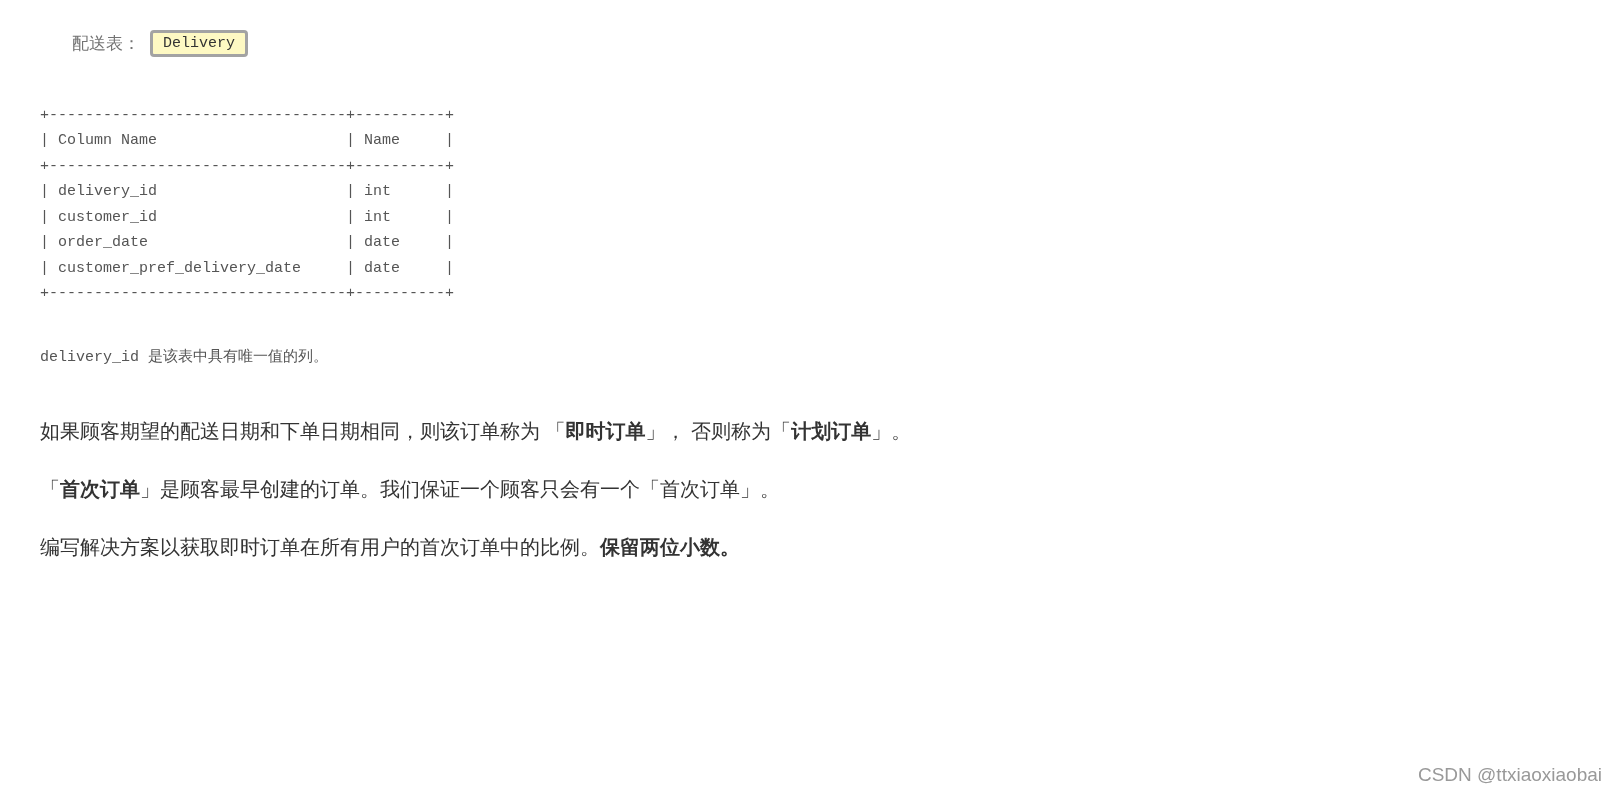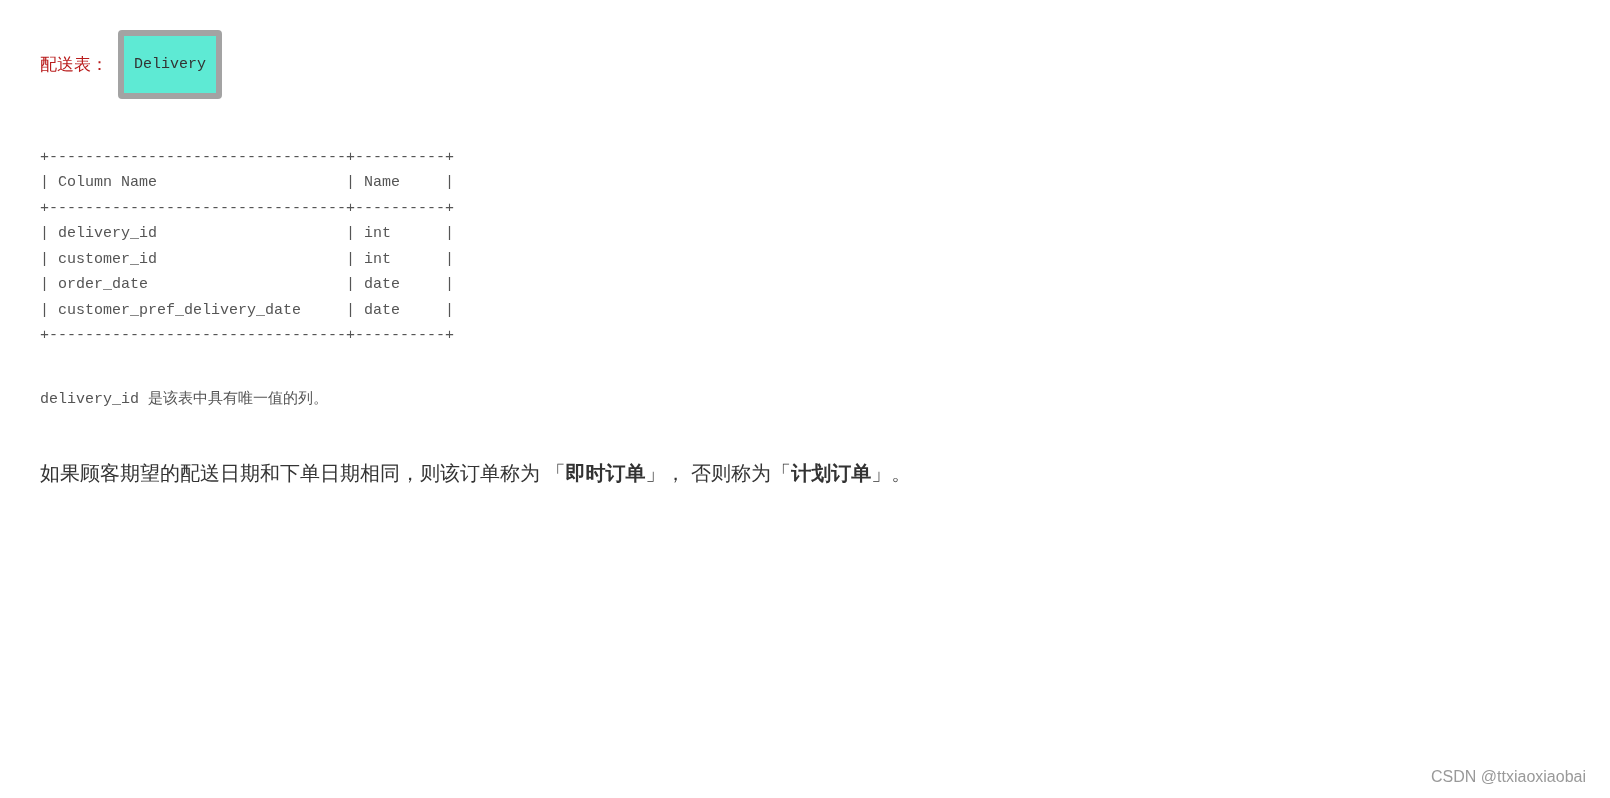--- a/index.html
+++ b/index.html
@@ -24,28 +24,29 @@
 
     .table-label-row {
       display: flex;
       align-items: center;
       gap: 10px;
       margin-bottom: 20px;
     }
 
     .table-label-text {
       font-size: 17px;
-      color: #b91c1c;
+      color: #737373;
+      margin-left: 32px;
     }
 
     .table-name-badge {
-      background-color: #5eead4;
-      border: 6px solid #a3a3a3;
+      background-color: #fef9c3;
+      border: 3px solid #a3a3a3;
       border-radius: 4px;
-      padding: 20px 10px;
+      padding: 2px 10px;
       font-family: 'Courier New', Courier, monospace;
       font-size: 15px;
       color: #333;
     }
 
     .schema-block {
       font-family: 'Courier New', Courier, monospace;
       font-size: 15px;
       color: #555555;
       line-height: 1.7;
@@ -72,22 +73,22 @@
       margin-bottom: 18px;
     }
 
     .bold {
       font-weight: bold;
     }
 
     .corner-credit {
       position: fixed;
       bottom: 12px;
-      right: 24px;
-      font-size: 16px;
+      right: 8px;
+      font-size: 19px;
       color: #999999;
     }
   </style>
 </head>
 <body>
 
 <div class="page-container">
 
   <div class="table-label-row">
     <span class="table-label-text">配送表：</span>
@@ -108,21 +109,27 @@
   <div class="schema-description">
     <div>delivery_id 是该表中具有唯一值的列。</div>
   </div>
 
   <div class="description-block">
 
     <p>
       <span>如果顾客期望的配送日期和下单日期相同，则该订单称为 「</span><span class="bold">即时订单</span><span>」， 否则称为「</span><span class="bold">计划订单</span><span>」。</span>
     </p>
 
+    <p>
+      <span>「</span><span class="bold">首次订单</span><span>」是顾客最早创建的订单。我们保证一个顾客只会有一个「首次订单」。</span>
+    </p>
 
+    <p>
+      <span>编写解决方案以获取即时订单在所有用户的首次订单中的比例。</span><span class="bold">保留两位小数。</span>
+    </p>
 
   </div>
 
 </div>
 
 <div class="corner-credit">
   <span>CSDN @ttxiaoxiaobai</span>
 </div>
 
 </body></html>

